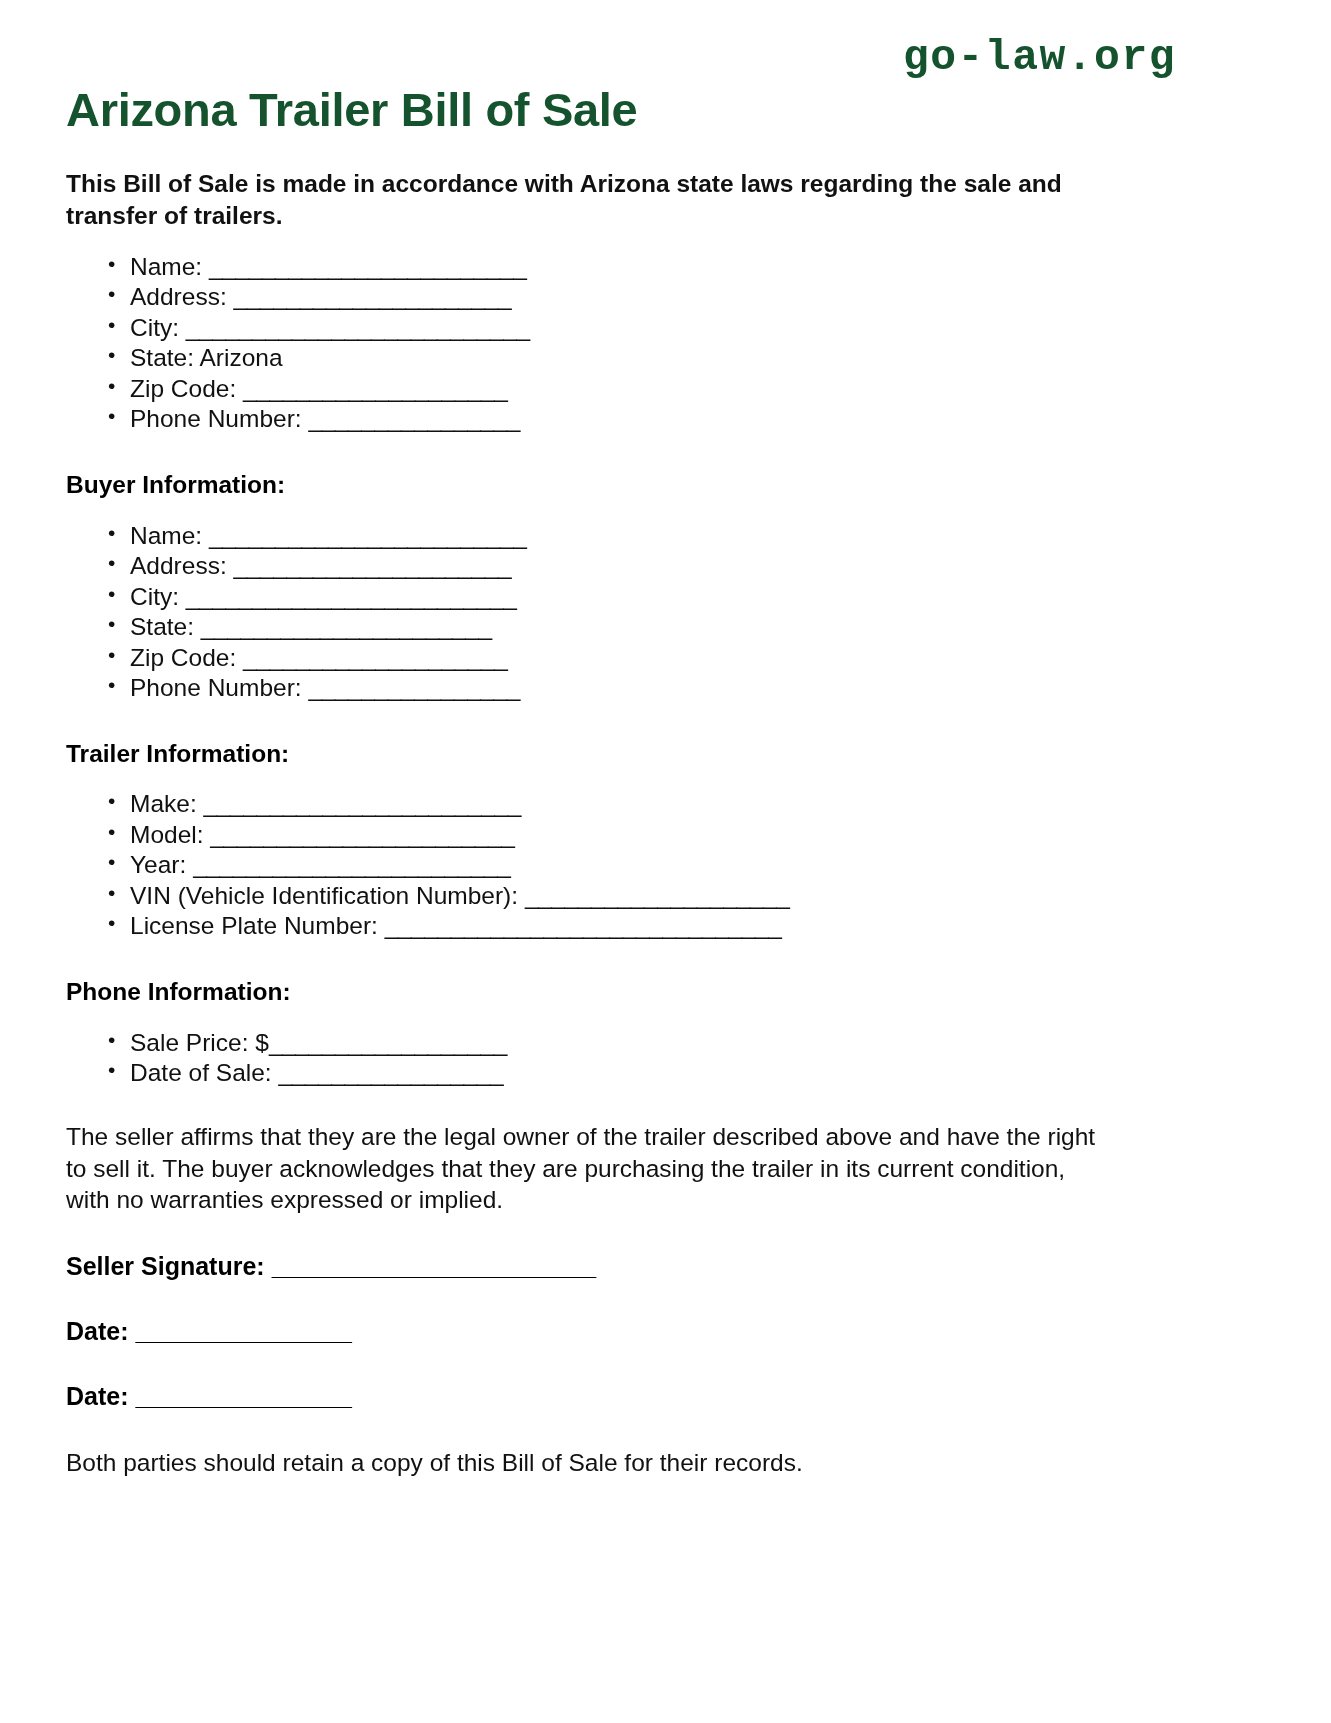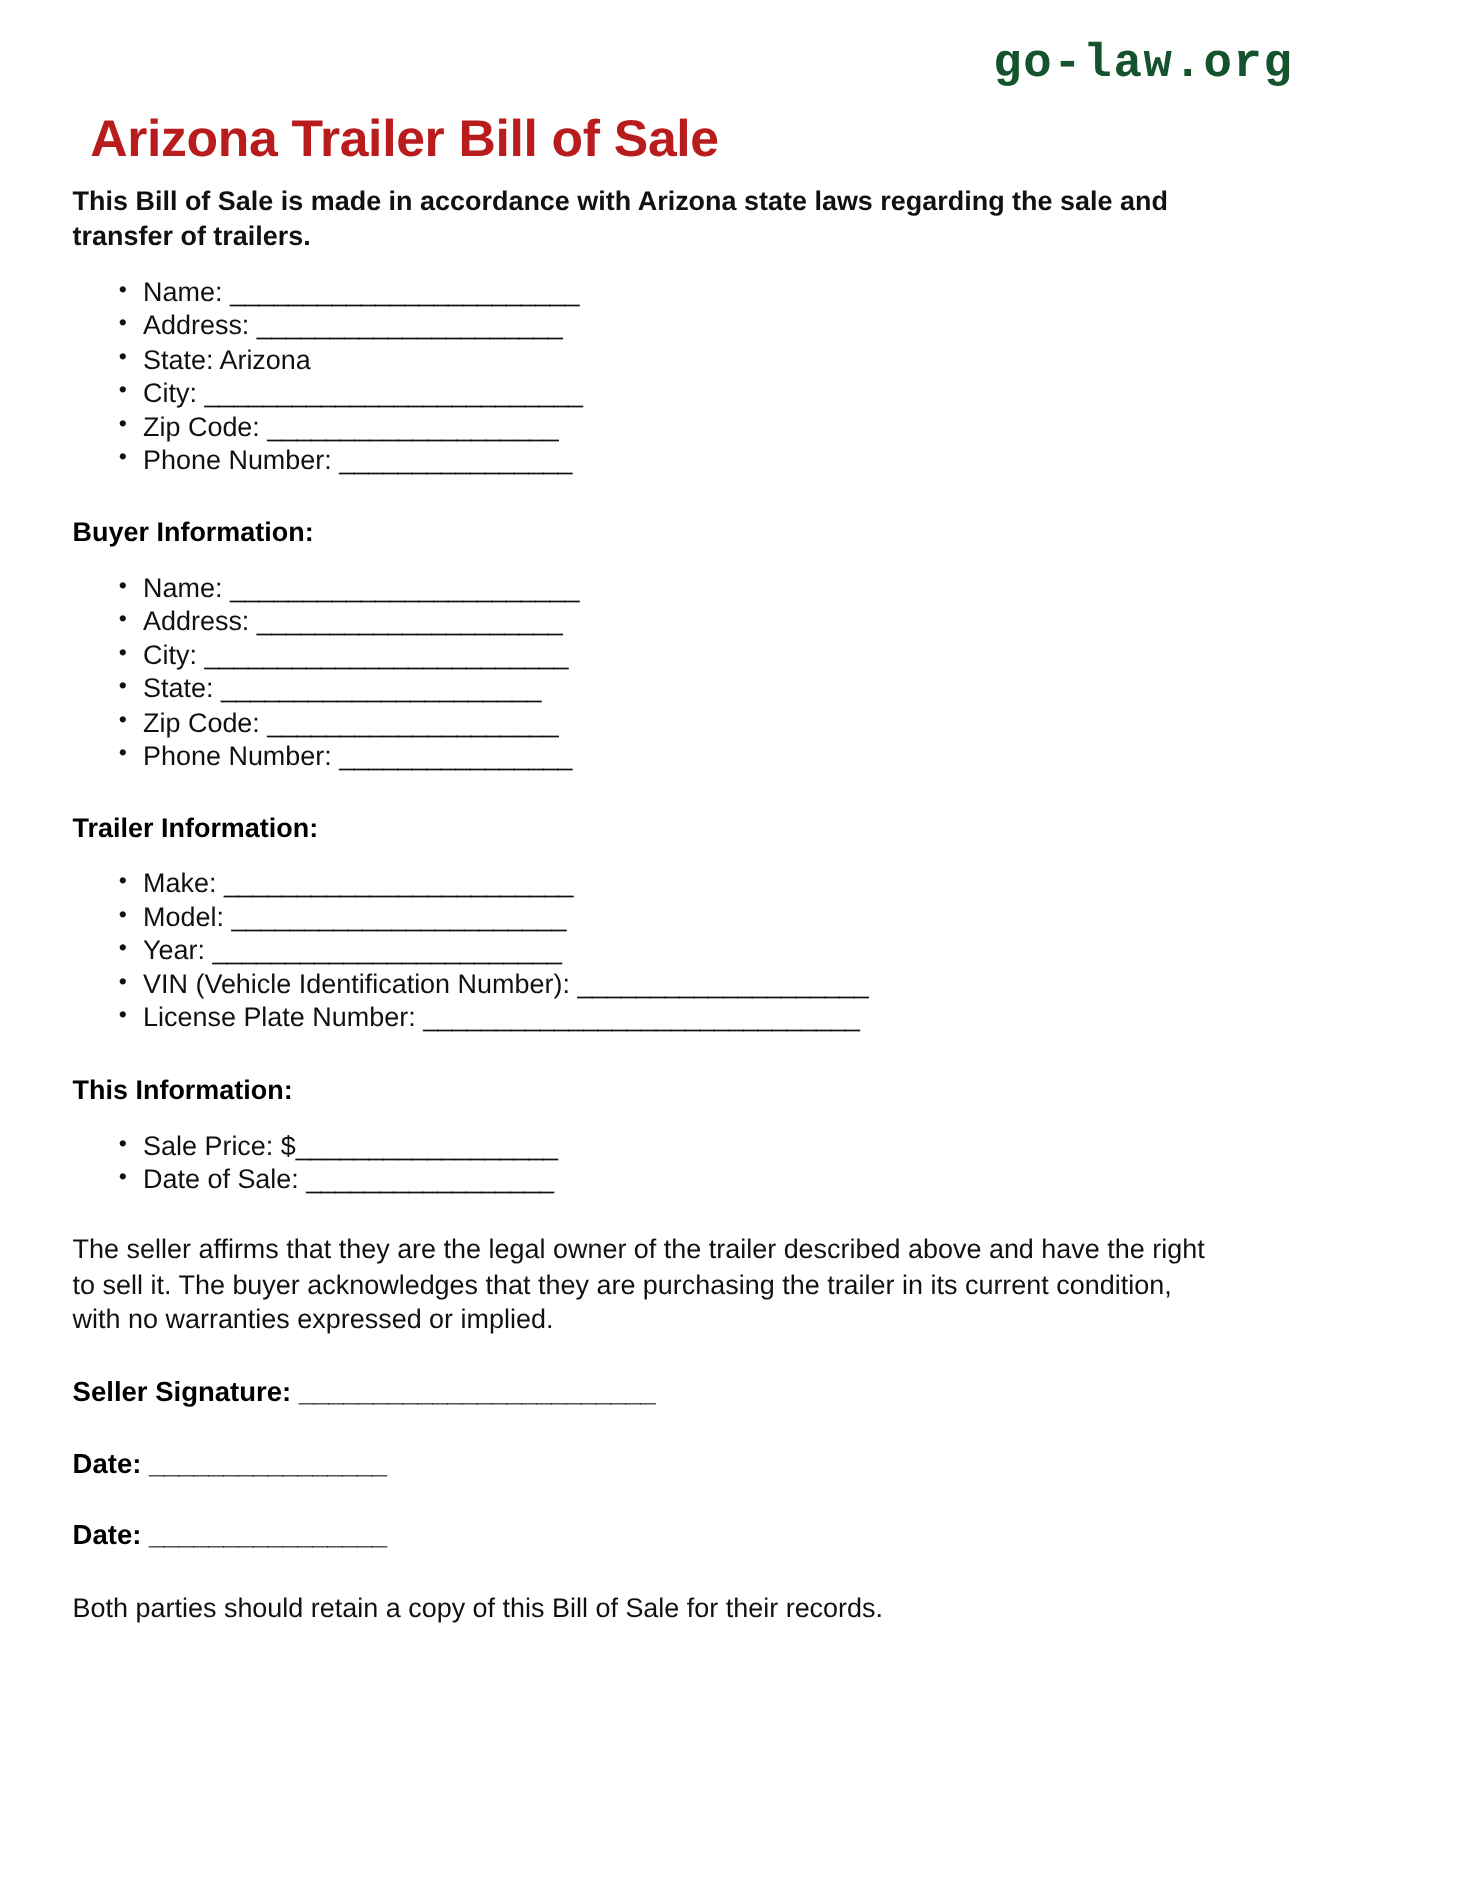--- a/index.html
+++ b/index.html
@@ -49,22 +49,22 @@
 
   
   .doc-title {
     position: absolute;
     left: 0;
     top: 84px;
     font-size: 47px;
     font-weight: 700;
     letter-spacing: -0.3px;
     line-height: 1.12;
-    color: #b91c1c;
-    margin: 16px;
+    color: #14532d;
+    margin: 0;
     white-space: nowrap;
   }
 
   
   .flow {
     position: absolute;
     left: 0;
     top: 168px;
     width: 1045px;
   }
@@ -158,28 +158,28 @@
       <ul class="field-list">
         <li>
           <span>Name:</span>
           <span class="blank">________________________</span>
         </li>
         <li>
           <span>Address:</span>
           <span class="blank">_____________________</span>
         </li>
         <li>
+          <span>City:</span>
+          <span class="blank">__________________________</span>
+        </li>
+        <li>
           <span>State:</span>
           <span>Arizona</span>
         </li>
         <li>
-          <span>City:</span>
-          <span class="blank">__________________________</span>
-        </li>
-        <li>
           <span>Zip Code:</span>
           <span class="blank">____________________</span>
         </li>
         <li>
           <span>Phone Number:</span>
           <span class="blank">________________</span>
         </li>
       </ul>
 
       <h2 class="section-head">Buyer Information:</h2>
@@ -227,21 +227,21 @@
         <li>
           <span>VIN (Vehicle Identification Number):</span>
           <span class="blank">____________________</span>
         </li>
         <li>
           <span>License Plate Number:</span>
           <span class="blank">______________________________</span>
         </li>
       </ul>
 
-      <h2 class="section-head">This Information:</h2>
+      <h2 class="section-head">Phone Information:</h2>
       <ul class="field-list">
         <li><span>Sale Price: $</span><span class="blank">__________________</span>
         </li>
         <li>
           <span>Date of Sale:</span>
           <span class="blank">_________________</span>
         </li>
       </ul>
 
       <p class="affirm">The seller affirms that they are the legal owner of the trailer described above and have the right to sell it. The buyer acknowledges that they are purchasing the trailer in its current condition, with no warranties expressed or implied.</p>

